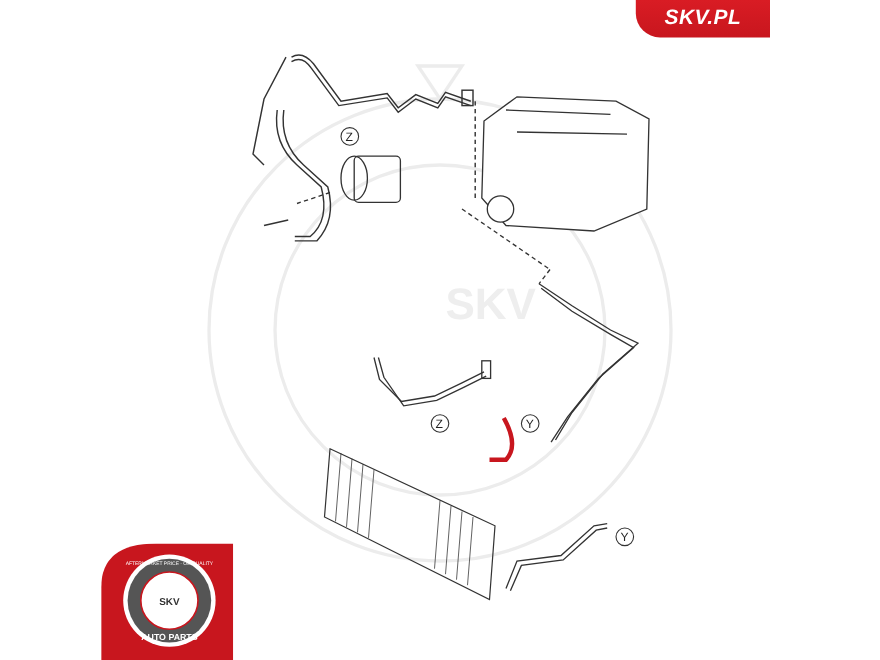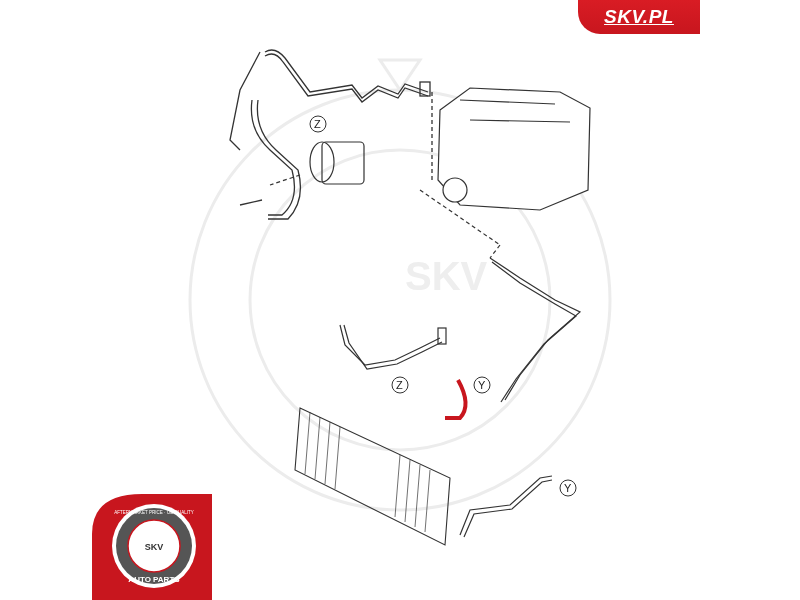--- a/index.html
+++ b/index.html
@@ -1,17 +1,17 @@
 <!DOCTYPE html>
 <html><head>
 <meta charset="utf-8">
 <style>
   html,body{margin:0;padding:0;background:#fff;}
   body{width:800px;height:600px;position:relative;overflow:hidden;font-family:"Liberation Sans",sans-serif;}
-  .brand{position:absolute;left:578px;top:0;width:122px;height:34px;background:linear-gradient(180deg,#d91c24,#c8161e);border-bottom-left-radius:22px;color:#fff;font-weight:bold;font-style:italic;font-size:19px;display:flex;align-items:center;justify-content:center;letter-spacing:.5px;text-decoration:underline;}
+  .brand{position:absolute;left:578px;top:0;width:122px;height:34px;background:linear-gradient(180deg,#d91c24,#c8161e);border-bottom-left-radius:22px;color:#fff;font-weight:bold;font-style:italic;font-size:19px;display:flex;align-items:center;justify-content:center;letter-spacing:.5px;}
   svg.diagram{position:absolute;left:0;top:0;}
   .label{font-family:"Liberation Sans",sans-serif;font-size:11px;fill:#222;}
   .badge{position:absolute;left:92px;top:494px;width:120px;height:106px;}
 </style>
 </head>
 <body>
 
 <div class="brand">SKV.PL</div>
 
 <svg class="diagram" width="800" height="600" viewBox="0 0 800 600">

